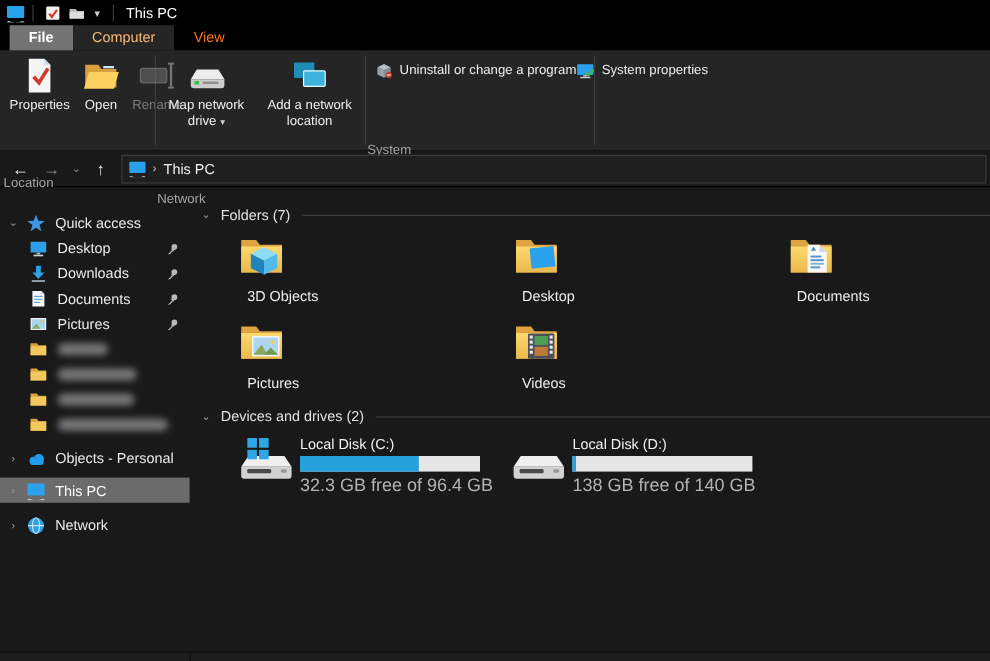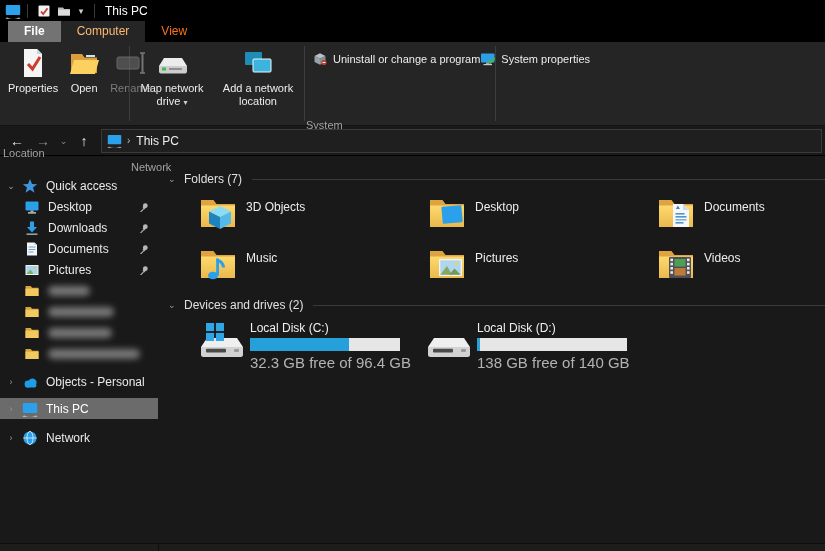--- a/index.html
+++ b/index.html
@@ -51,21 +51,21 @@
   .pin { margin-left:auto; margin-right:9px; }
   .blur-label { height:10px; border-radius:5px; background:#8f8f8f; filter:blur(3px); opacity:.8; }
   .gap7 { height:7px; } .gap6 { height:6px; } .gap8 { height:8px; }
 
   .content { flex:1; padding:16px 0 0 10px; }
   .sect-head { display:flex; align-items:center; }
   .sect-head .chev { color:#9b9b9b; font-size:9px; width:14px; }
   .sect-head .txt { font-size:12px; color:#e0e0e0; margin-left:2px; white-space:nowrap; }
   .sect-head .rule { flex:1; height:1px; background:#3a3a3a; margin:0 18px 0 10px; }
   .fgrid { display:grid; grid-template-columns:repeat(3,229px); row-gap:11px; margin:7px 0 0 30px; }
-  .tile { display:flex; cursor:default; }
+  .tile { display:flex; cursor:default;flex-direction:column; }
   .tile .fname { font-size:12px; color:#ededed; margin:7px 0 0 8px; }
   .dgrid { display:grid; grid-template-columns:227px 260px; margin:9px 0 0 30px; }
   .dtile { display:flex; cursor:default; }
   .dinfo { margin-left:4px; }
   .dname { font-size:12px; color:#f0f0f0; }
   .dbar { width:150px; height:13px; background:#e6e6e6; margin:3px 0 3px 0; }
   .dbar .fill { height:100%; background:#26a0da; }
   .dfree { font-size:15px; color:#b3b3b3;text-align:center; }
   .drive-ic { margin-top:2px; }
 
@@ -520,27 +520,20 @@
       <div class="tile">
         <svg width="40" height="40">
             <use href="#f-folder"></use>
             <use href="#f-doc"></use>
           </svg>
         <span class="fname">Documents</span>
       </div>
       <div class="tile">
         <svg width="40" height="40">
             <use href="#f-folder"></use>
-            <use href="#f-note"></use>
-          </svg>
-        <span class="fname">Music</span>
-      </div>
-      <div class="tile">
-        <svg width="40" height="40">
-            <use href="#f-folder"></use>
             <use href="#f-photo"></use>
           </svg>
         <span class="fname">Pictures</span>
       </div>
       <div class="tile">
         <svg width="40" height="40">
             <use href="#f-folder"></use>
             <use href="#f-film"></use>
           </svg>
         <span class="fname">Videos</span>

